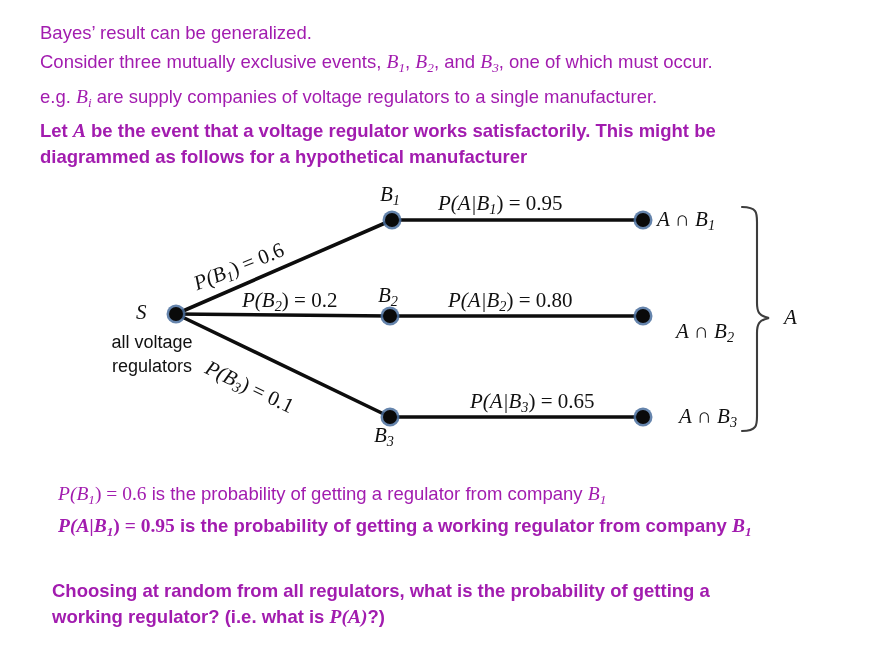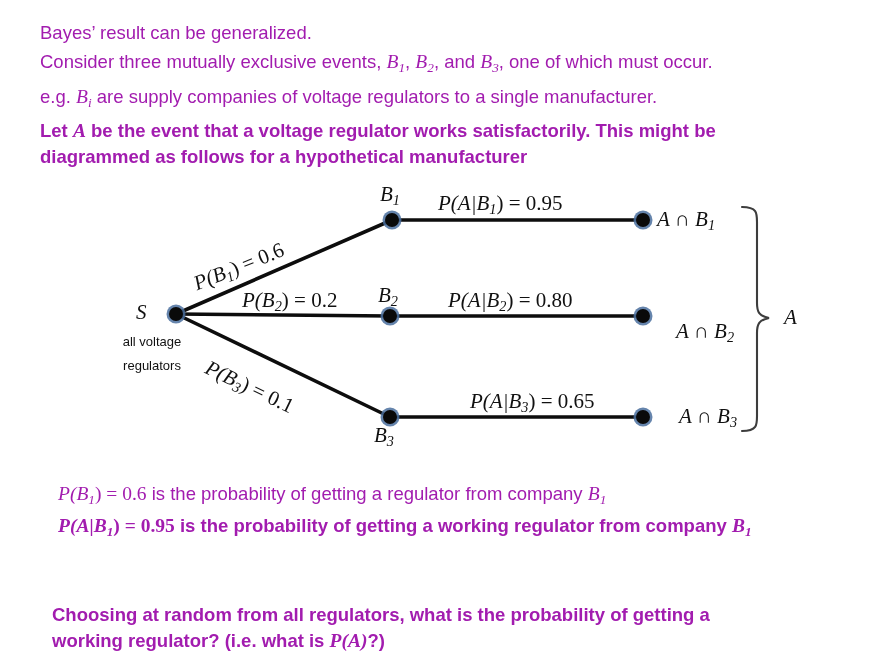--- a/index.html
+++ b/index.html
@@ -57,21 +57,21 @@
     position: absolute;
     font-family: "Liberation Serif", serif;
     font-size: 21px;
     color: #111111;
     white-space: nowrap;
   }
   .dlabel.math { font-style: italic; }
   .dlabel .eqnum { font-style: normal; }
   .plain {
     font-family: "Liberation Sans", sans-serif;
-    font-size: 13px;
+    font-size: 18px;
     font-style: normal;
     line-height: 24px;
     text-align: center;
   }
   .rot-up   { transform: rotate(-21.8deg); transform-origin: left center; }
   .rot-down { transform: rotate(25.5deg);  transform-origin: left center; }
 </style>
 </head>
 <body>
 
@@ -204,15 +204,15 @@
 </div>
 
 <div class="prose" style="left:58px; top:481px;">
   <span class="mi"><span>P(B</span><sub>1</sub><span class="mn">) = 0.6</span></span><span> is the probability of getting a regulator from company </span><span class="mi"><span>B</span><sub>1</sub></span>
 </div>
 
 <div class="prose prose-wrap" style="left:58px; top:513px; width:760px;">
   <span class="mi"><span>P(A|B</span><sub>1</sub><span class="mn">) = 0.95</span></span><span> is the probability of getting a working regulator from company </span><span class="mi"><span>B</span><sub>1</sub></span>
 </div>
 
-<div class="prose prose-wrap" style="left:52px; top:578px; width:700px;margin-top:24px;">
+<div class="prose prose-wrap" style="left:52px; top:578px; width:700px;">
   <span>Choosing at random from all regulators, what is the probability of getting a working regulator? (i.e. what is </span><span class="mi">P(A)</span><span>?)</span>
 </div>
 
 </body></html>

